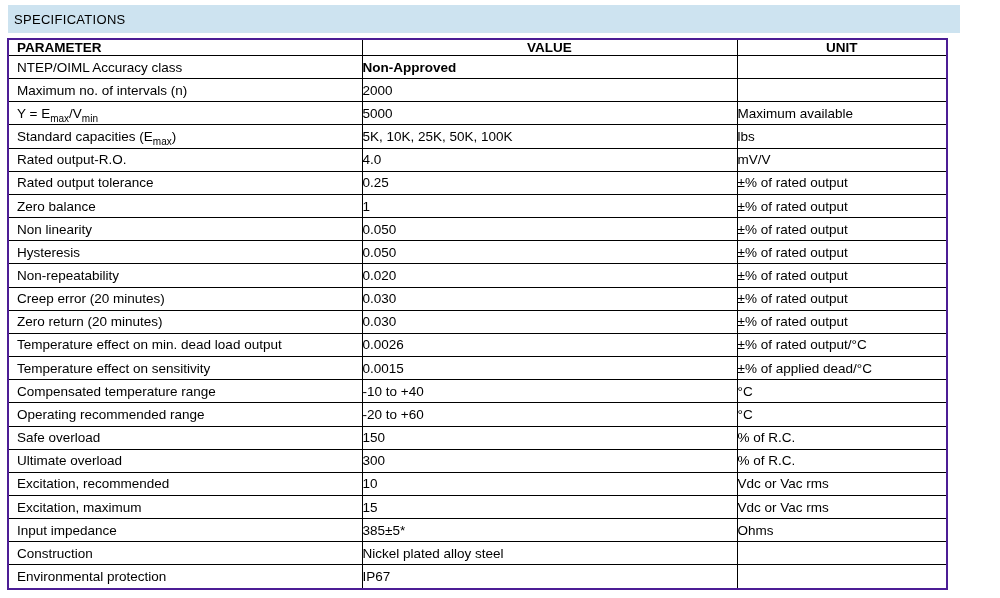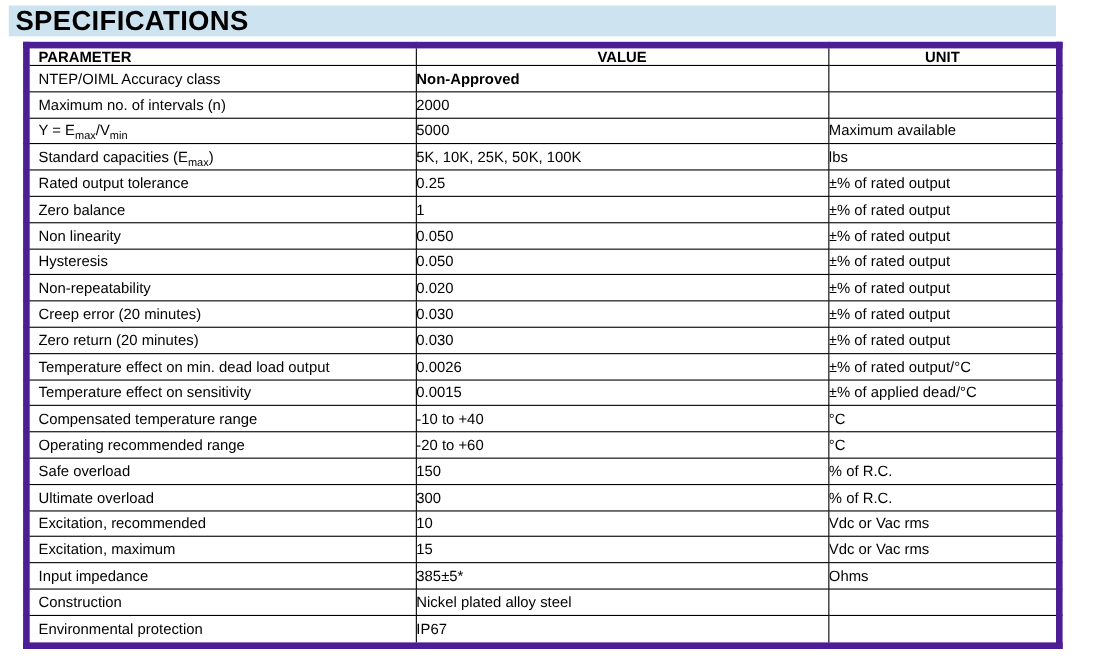--- a/index.html
+++ b/index.html
@@ -19,35 +19,35 @@
     position: absolute;
     left: 8px;
     top: 5px;
     width: 952px;
     height: 28px;
     background: #cde3f0;
     display: flex;
     align-items: center;
   }
   .title-band .title-text {
-    font-size: 25px;
-    font-weight: bold;
+    font-size: 13px;
+    font-weight: normal;
     color: #000000;
     letter-spacing: 0.3px;
     padding-left: 6px;
   }
   table.spec-table {
     position: absolute;
-    left: 21px;
+    left: 7px;
     top: 38px;
     width: 939px;
     height: 552px;
     border-collapse: collapse;
     table-layout: fixed;
-    border: 6px solid #4c1d95;
+    border: 2px solid #4c1d95;
   }
   .spec-table th, .spec-table td {
     border: 1px solid #000000;
     font-size: 13.5px;
     color: #000000;
     padding: 0;
     white-space: nowrap;
     overflow: hidden;
     vertical-align: middle;
   }
@@ -100,20 +100,25 @@
           <td class="cell-left cell-param"><span>Y = E</span><sub>max</sub><span>/V</span><sub>min</sub></td>
           <td class="cell-center">5000</td>
           <td class="cell-center">Maximum available</td>
         </tr>
         <tr>
           <td class="cell-left cell-param"><span>Standard capacities (E</span><sub>max</sub><span>)</span></td>
           <td class="cell-center">5K, 10K, 25K, 50K, 100K</td>
           <td class="cell-center">lbs</td>
         </tr>
         <tr>
+          <td class="cell-left cell-param">Rated output-R.O.</td>
+          <td class="cell-center">4.0</td>
+          <td class="cell-center">mV/V</td>
+        </tr>
+        <tr>
           <td class="cell-left cell-param">Rated output tolerance</td>
           <td class="cell-center">0.25</td>
           <td class="cell-center">±% of rated output</td>
         </tr>
         <tr>
           <td class="cell-left cell-param">Zero balance</td>
           <td class="cell-center">1</td>
           <td class="cell-center">±% of rated output</td>
         </tr>
         <tr>

